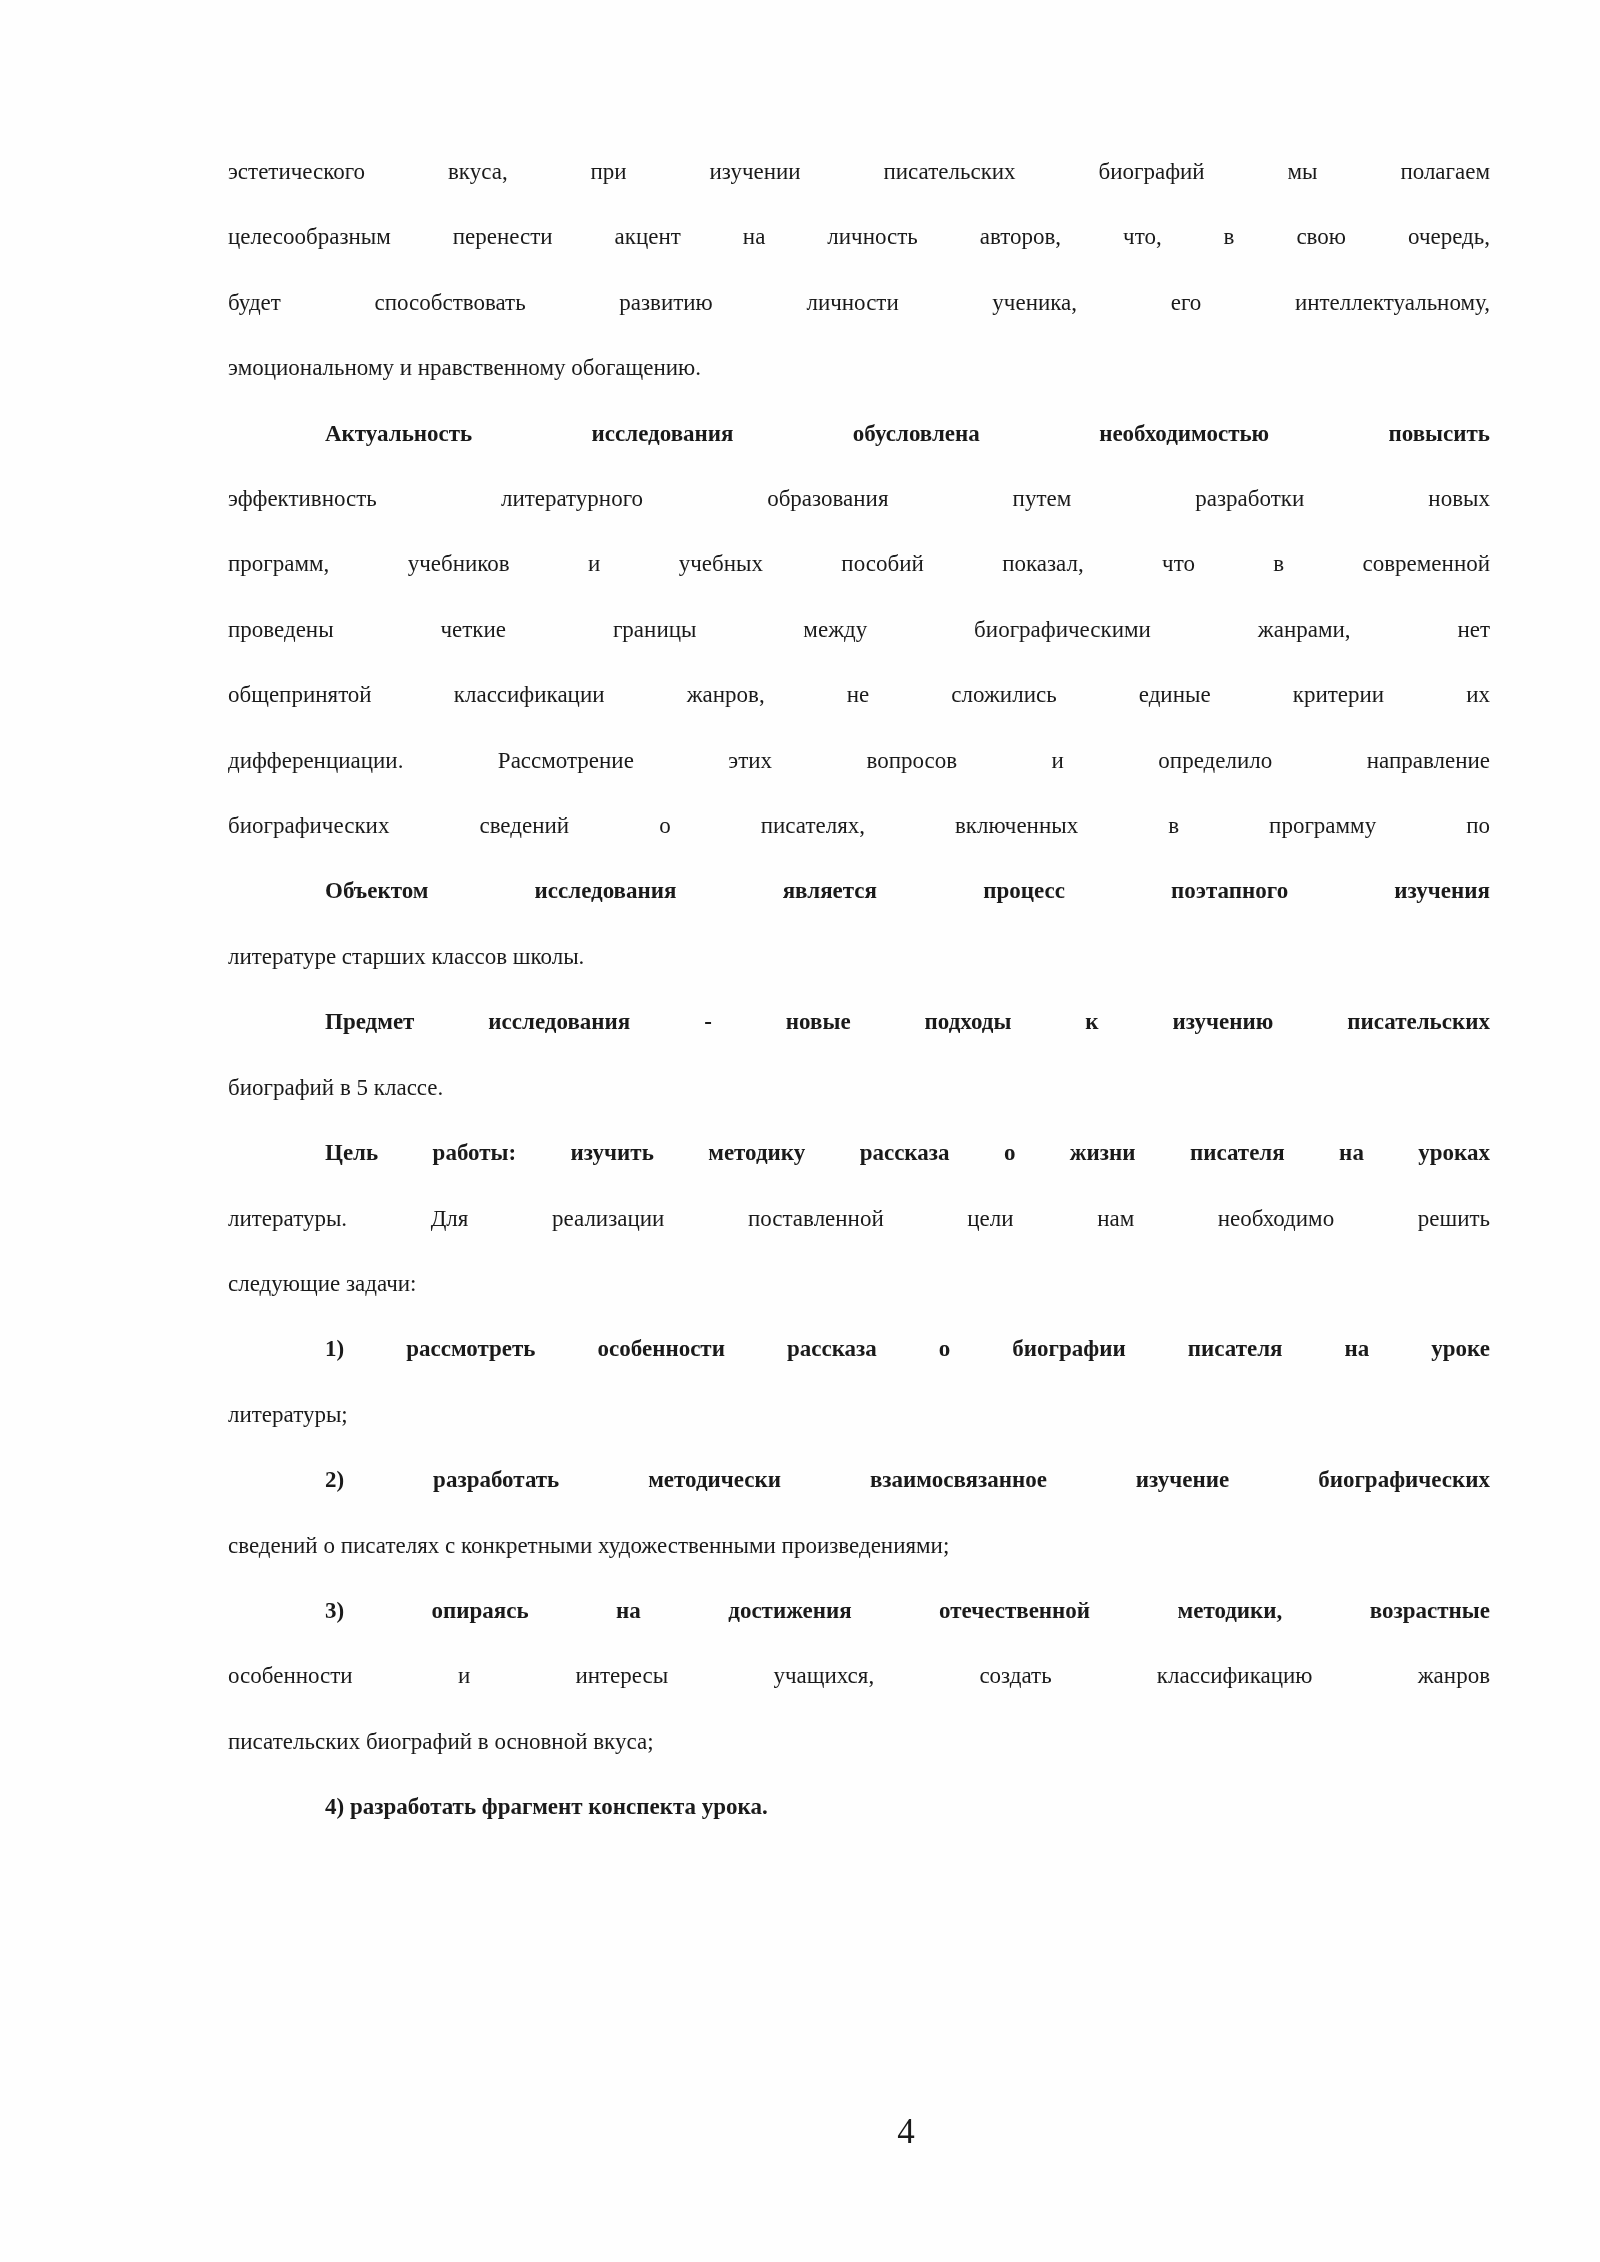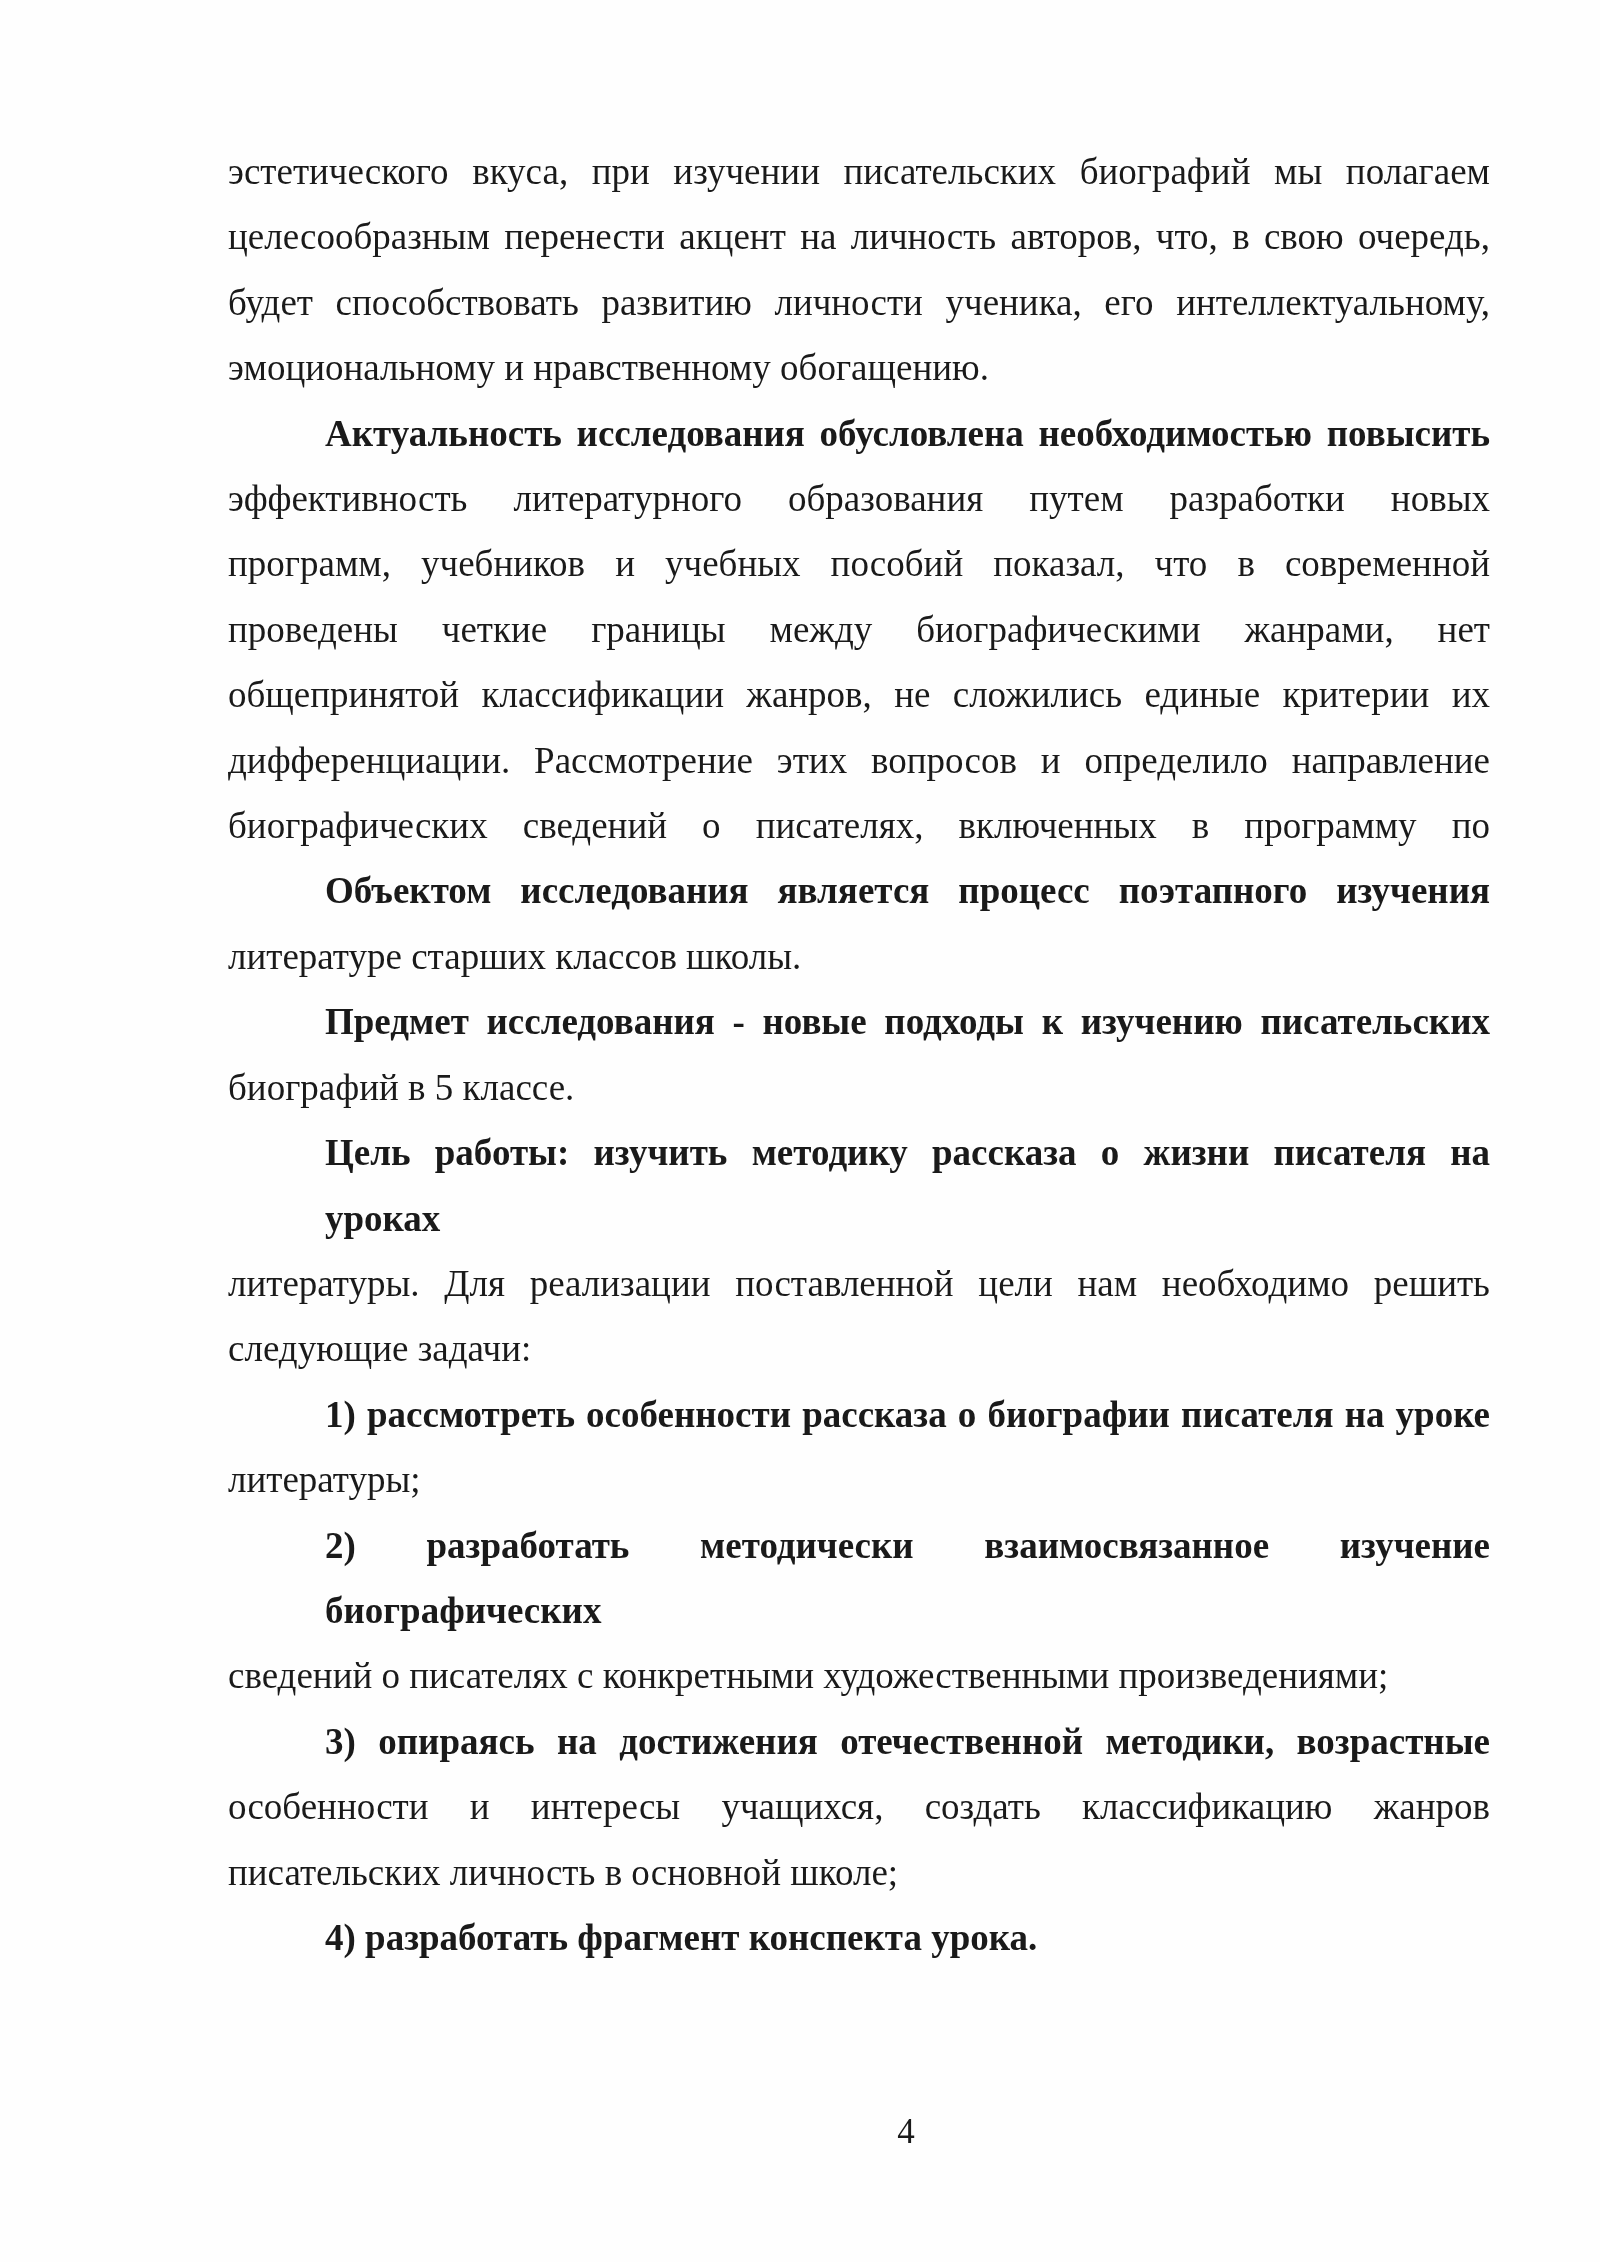--- a/index.html
+++ b/index.html
@@ -13,21 +13,21 @@
     background: #fefefe;
     overflow: hidden;
     font-family: "Liberation Serif", "DejaVu Serif", serif;
     color: #1a1a1a;
   }
   .content {
     position: absolute;
     left: 228px;
     top: 139px;
     width: 1262px;
-    font-size: 37px;
+    font-size: 23px;
     line-height: 65.4px;
   }
   .para {
     margin: 0;
     padding: 0;
   }
   .ln {
     display: block;
     text-align: justify;
     text-align-last: justify;
@@ -97,21 +97,21 @@
     </p>
 
     <p class="para">
       <span class="ln fi">2) разработать методически взаимосвязанное изучение биографических</span>
       <span class="ln last">сведений о писателях с конкретными художественными произведениями;</span>
     </p>
 
     <p class="para">
       <span class="ln fi">3) опираясь на достижения отечественной методики, возрастные</span>
       <span class="ln">особенности и интересы учащихся, создать классификацию жанров</span>
-      <span class="ln last">писательских личность в основной школе;</span>
+      <span class="ln last">писательских биографий в основной вкуса;</span>
     </p>
 
     <p class="para">
       <span class="ln fi last">4) разработать фрагмент конспекта урока.</span>
     </p>
 
   </div>
 
   <div class="page-number">4</div>
 </div>

